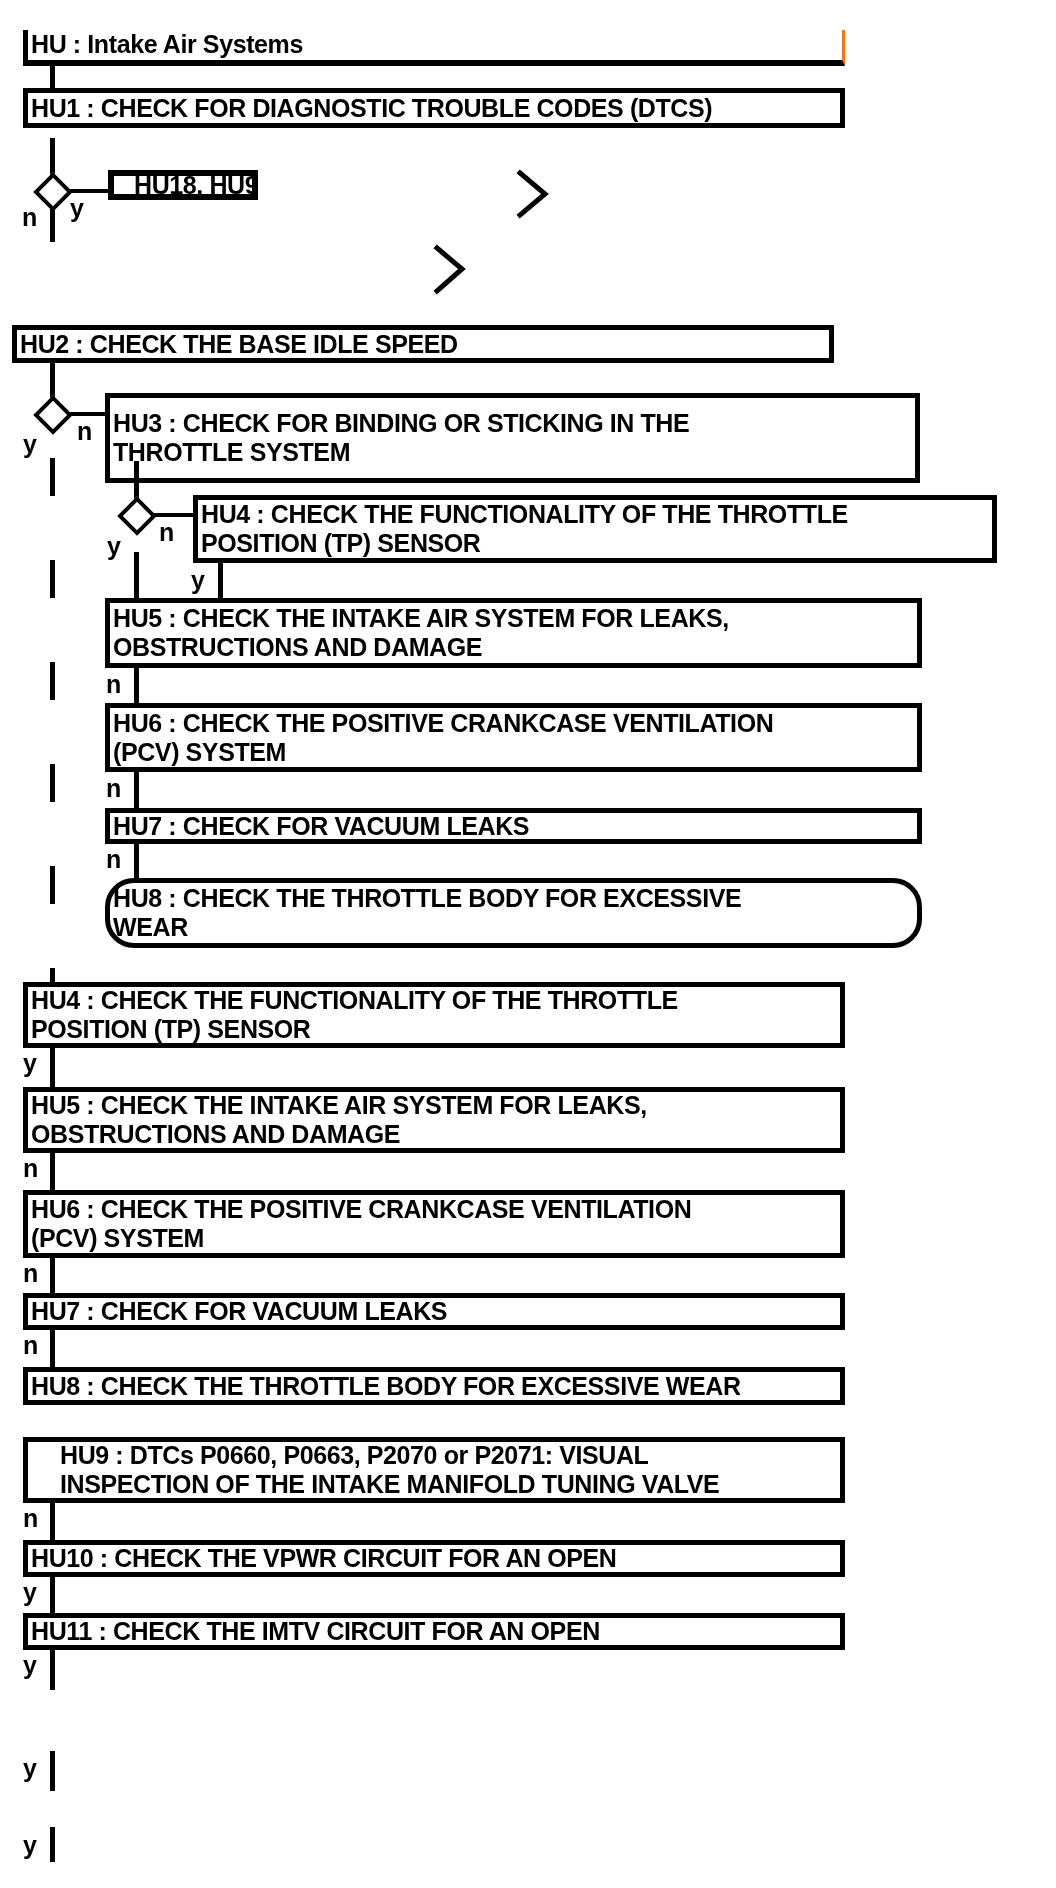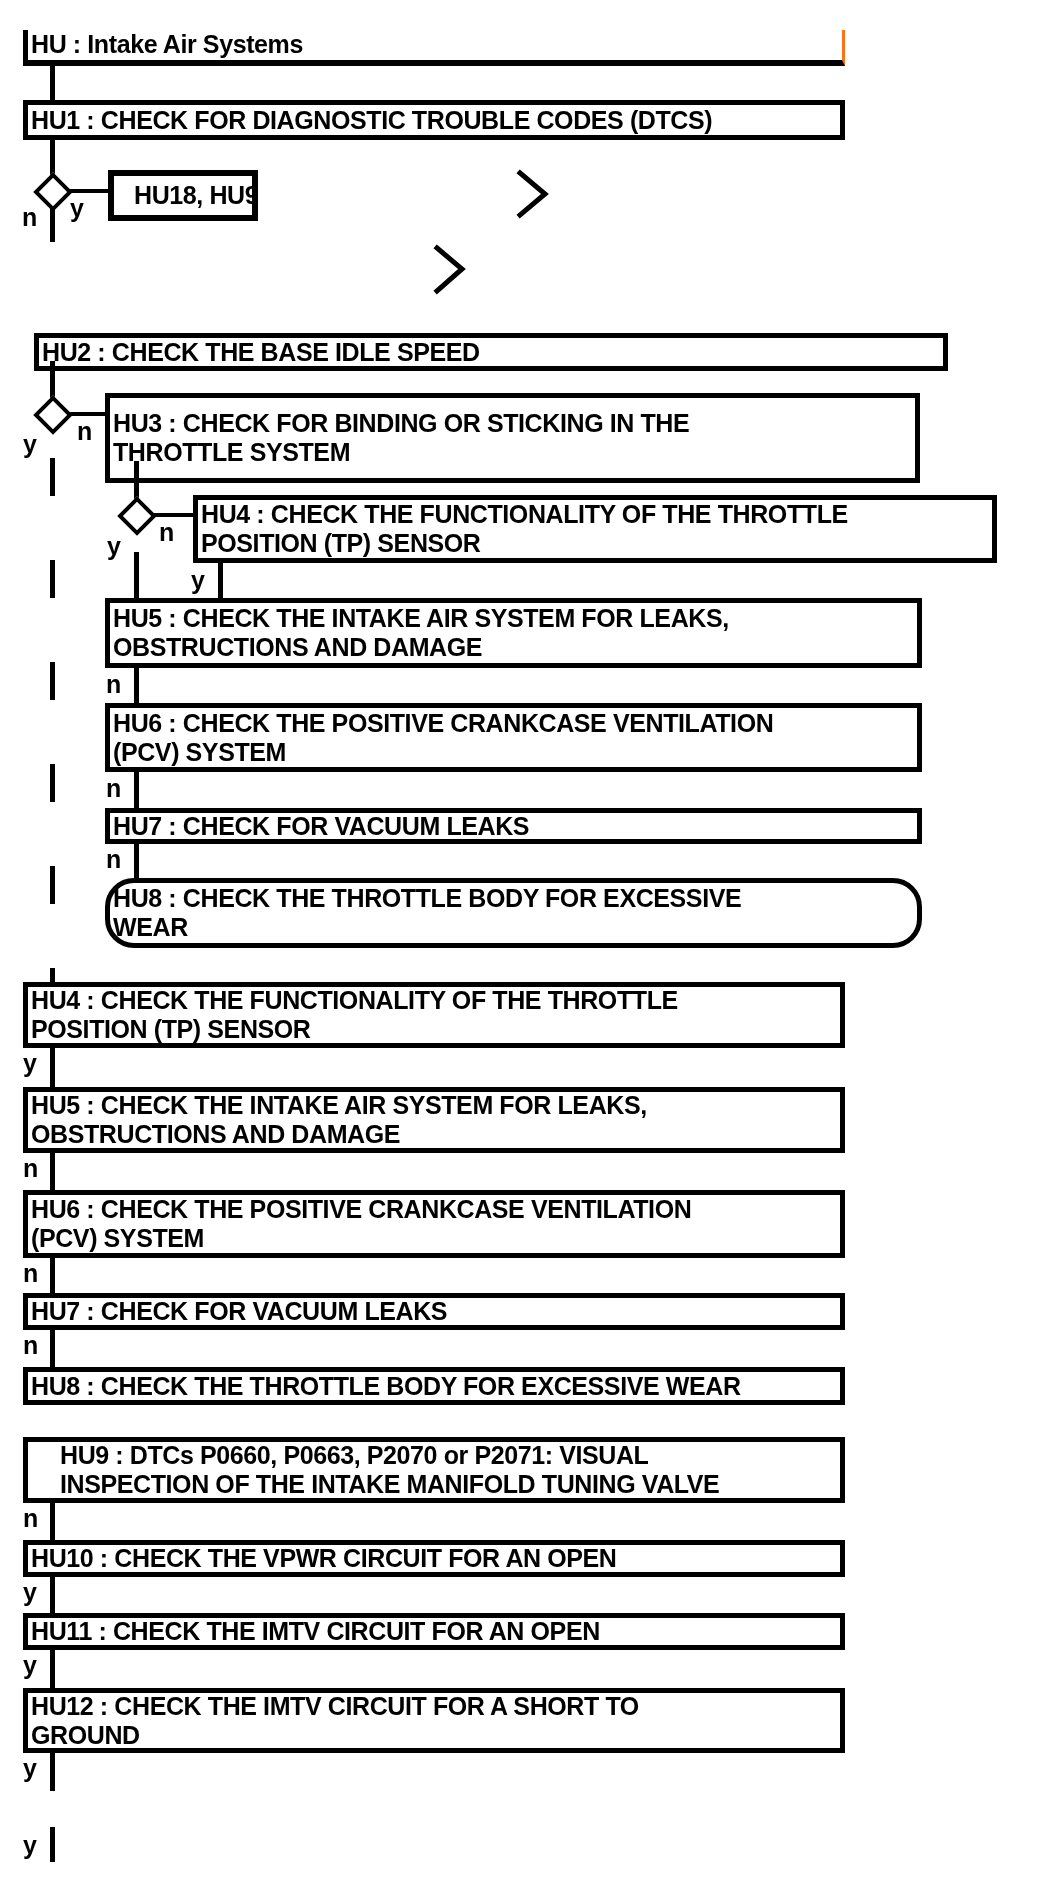--- a/index.html
+++ b/index.html
@@ -27,45 +27,45 @@
 <body>
 
 <div id="canvas">
 
   <div class="titlebar" style="left:23px;top:30px;width:822px;height:36px;">
     <span>HU : Intake Air Systems</span>
   </div>
 
   <div class="vline" style="left:50px;top:64px;height:38px;"></div>
 
-  <div class="box" style="left:23px;top:100px;width:822px;height:40px;">
+  <div class="box" style="left:23px;top:88px;width:822px;height:40px;">
     <div class="line">HU1 : CHECK FOR DIAGNOSTIC TROUBLE CODES (DTCS)</div>
   </div>
 
   <div class="vline" style="left:50px;top:138px;height:40px;"></div>
 
   <div class="diamond" style="left:39px;top:178px;"></div>
   <div class="lbl" style="left:22px;top:205px;">n</div>
   <div class="lbl" style="left:70px;top:196px;">y</div>
 
   <div class="hline" style="left:69px;top:189px;width:39px;"></div>
 
-  <div class="box refbox" style="left:108px;top:170px;width:150px;height:51px;padding-left:20px;">
+  <div class="box refbox" style="left:108px;top:170px;width:150px;height:30px;padding-left:20px;">
     <div class="line">HU18, HU9</div>
   </div>
 
   <div class="vline" style="left:50px;top:209px;height:33px;"></div>
 
 
   <svg style="left:430px;top:160px;" width="140" height="140" viewBox="0 0 140 140">
     <polyline points="90,13 115,34 90,55" fill="none" stroke="#000" stroke-width="5" stroke-linecap="square"></polyline>
     <polyline points="7,88 32,109 7,131" fill="none" stroke="#000" stroke-width="5" stroke-linecap="square"></polyline>
   </svg>
 
-  <div class="box" style="left:34px;top:325px;width:914px;height:38px;margin-top:8px;">
+  <div class="box" style="left:12px;top:325px;width:822px;height:38px;">
     <div class="line">HU2 : CHECK THE BASE IDLE SPEED</div>
   </div>
 
   <div class="vline" style="left:50px;top:361px;height:40px;"></div>
 
   <div class="diamond" style="left:39px;top:401px;"></div>
   <div class="lbl" style="left:23px;top:432px;">y</div>
   <div class="lbl" style="left:77px;top:419px;">n</div>
 
   <div class="hline" style="left:69px;top:412px;width:36px;"></div>
@@ -172,24 +172,20 @@
   <div class="lbl" style="left:23px;top:1580px;">y</div>
   <div class="vline" style="left:50px;top:1575px;height:40px;"></div>
 
   <div class="box" style="left:23px;top:1613px;width:822px;height:37px;justify-content:center;">
     <div class="line">HU11 : CHECK THE IMTV CIRCUIT FOR AN OPEN</div>
   </div>
 
   <div class="lbl" style="left:23px;top:1653px;">y</div>
   <div class="vline" style="left:50px;top:1648px;height:42px;"></div>
 
-  <div class="box" style="left:23px;top:1688px;width:822px;height:65px;">
-    <div class="line">HU12 : CHECK THE IMTV CIRCUIT FOR A SHORT TO</div>
-    <div class="line">GROUND</div>
-  </div>
 
   <div class="lbl" style="left:23px;top:1756px;">y</div>
   <div class="vline" style="left:50px;top:1751px;height:40px;"></div>
 
 
   <div class="lbl" style="left:23px;top:1833px;">y</div>
   <div class="vline" style="left:50px;top:1827px;height:35px;"></div>
 
 </div>
 

